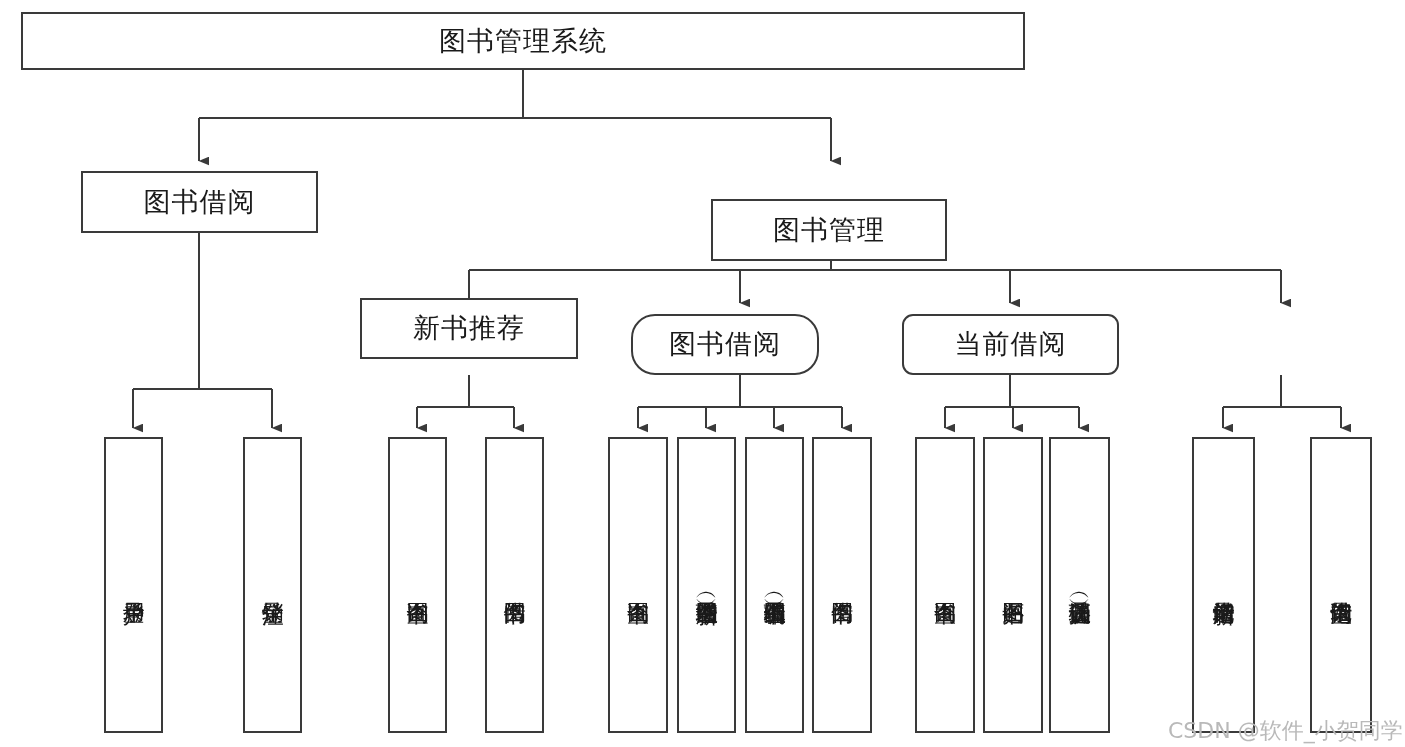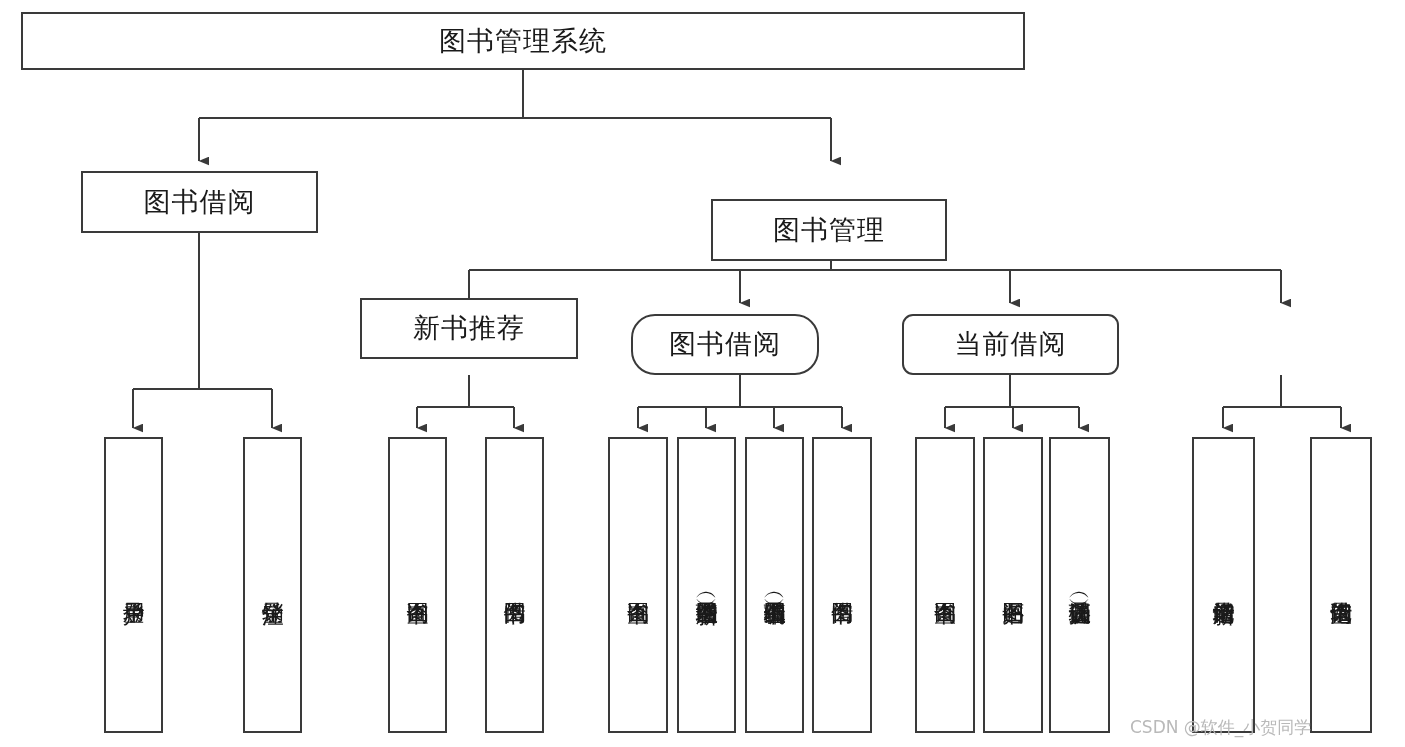--- a/index.html
+++ b/index.html
@@ -48,23 +48,23 @@
   }
   .node-box.vert .vtext {
     writing-mode: vertical-rl;
     text-orientation: upright;
     white-space: nowrap;
     text-align: center;
     display: block;
   }
   .watermark {
     position: absolute;
-    left: 1130px;
+    left: 1168px;
     top: 716px;
-    font-size: 17px;
+    font-size: 22px;
     color: #b9b9b9;
     white-space: nowrap;
     z-index: 6;
     font-family: "DejaVu Sans", "Liberation Sans", sans-serif;
   }
 </style>
 </head>
 <body>
 
 <div id="diagram-root">

